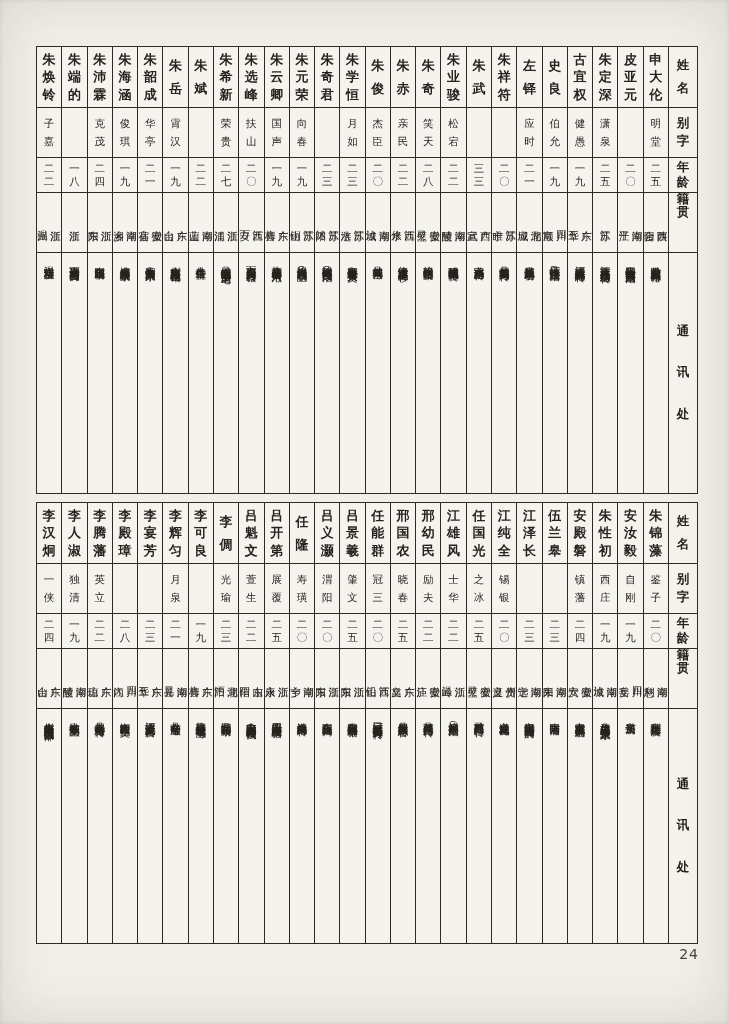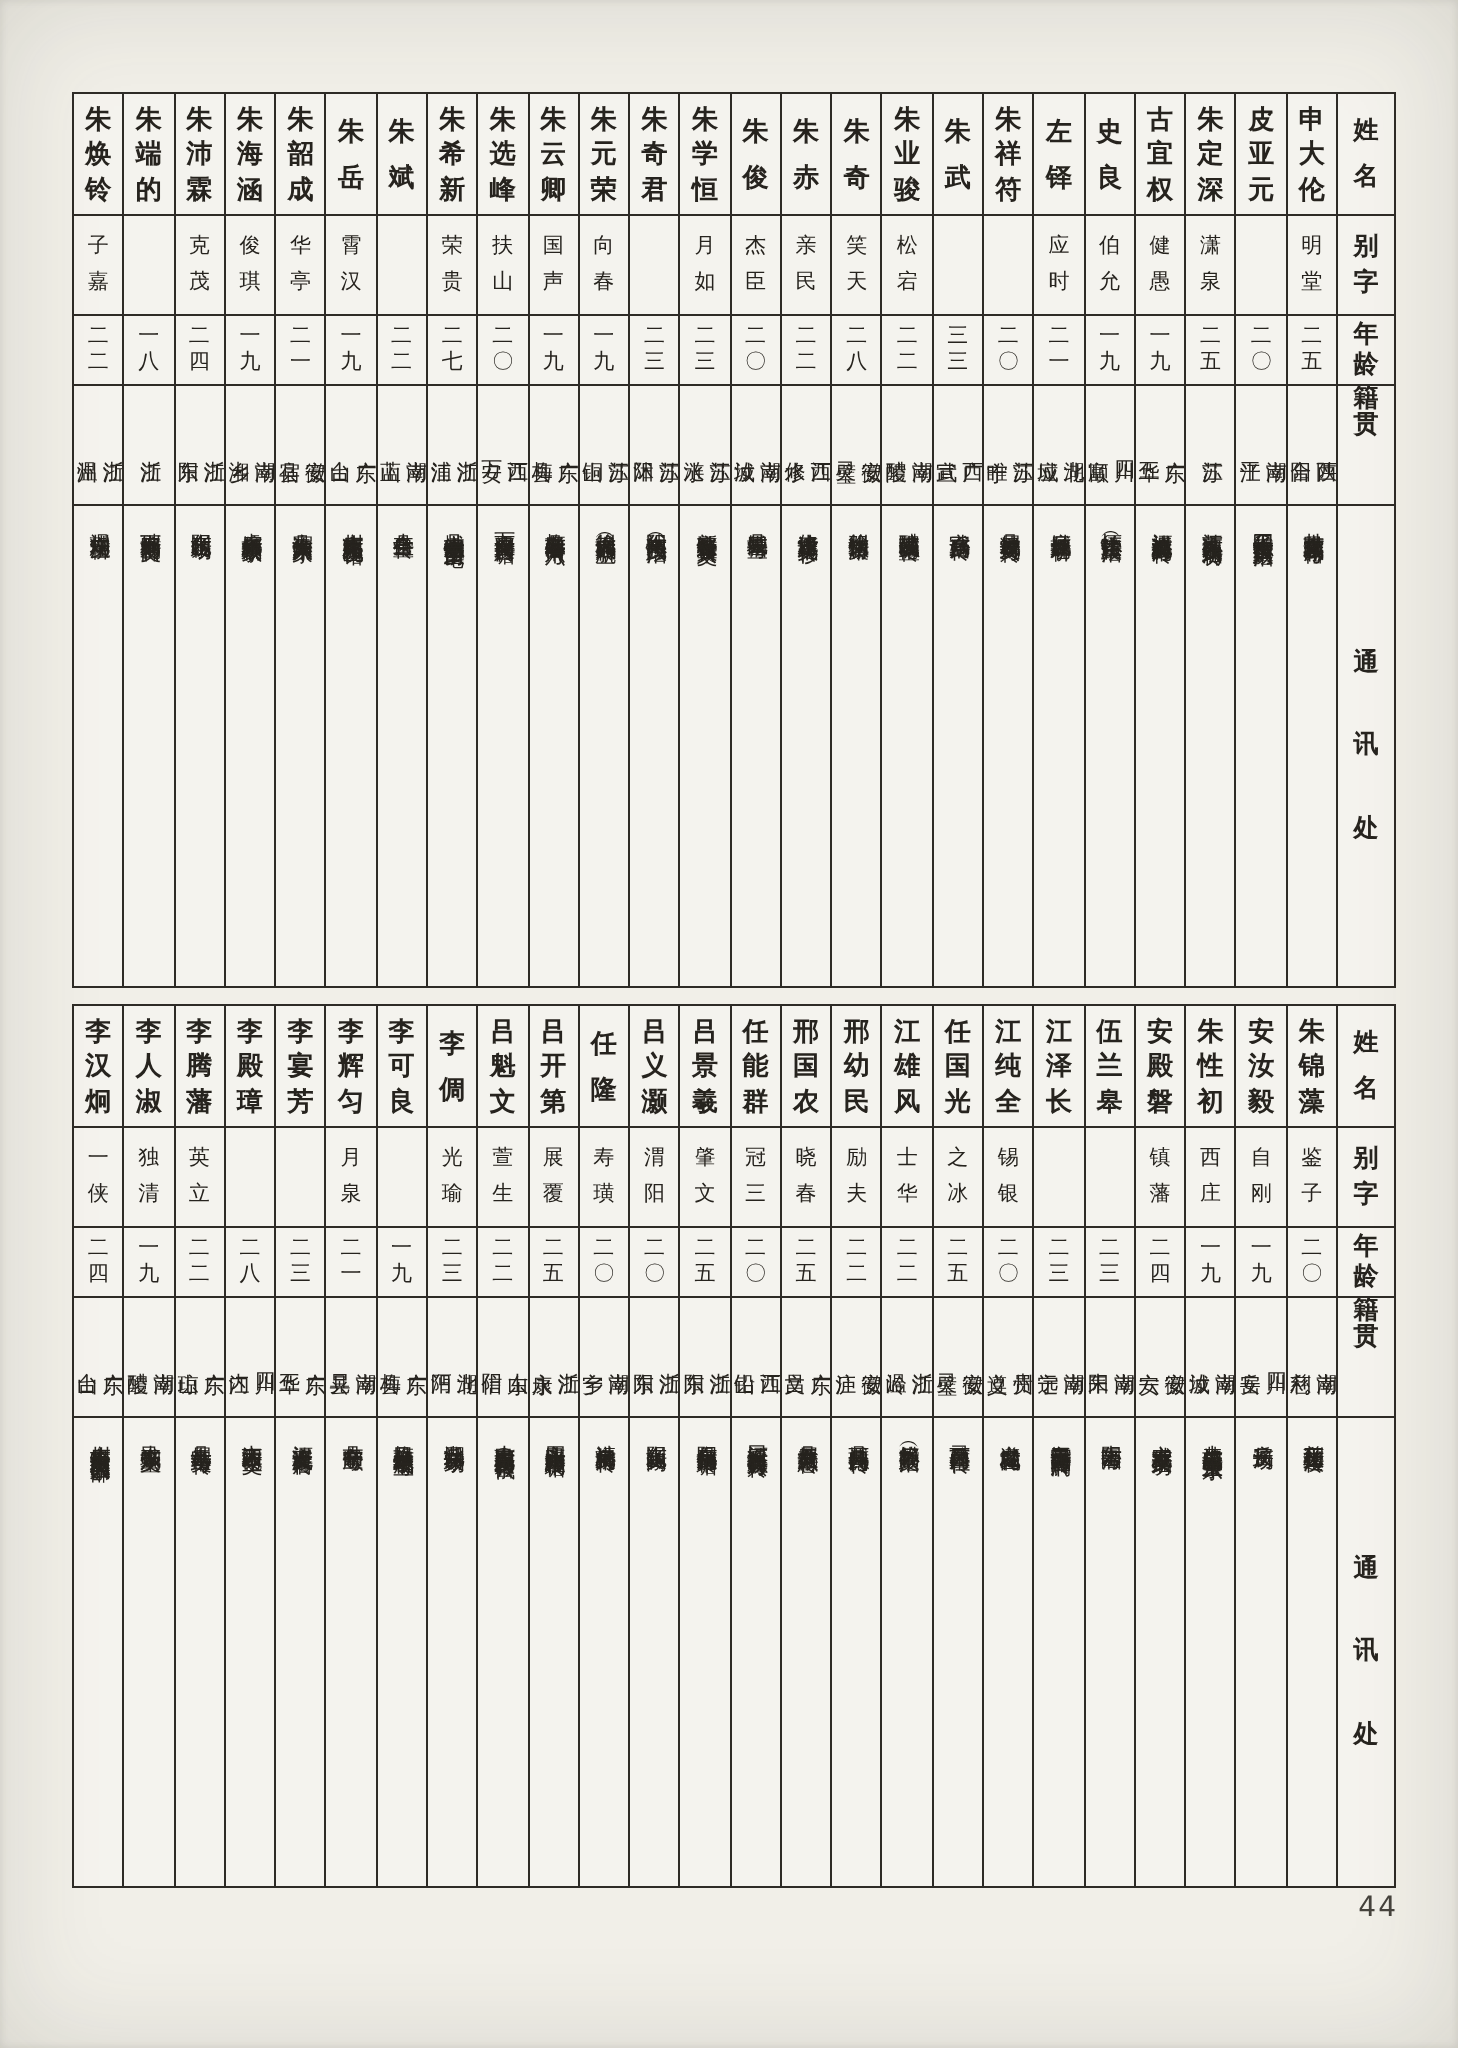--- a/index.html
+++ b/index.html
@@ -1163,14 +1163,14 @@
         </div>
         <div class="cell vert origin">
           <div class="vtext">广东
 台山</div>
         </div>
         <div class="cell vert addr">
           <div class="vtext">广州市水母湾十六号美洲同盟会俱乐部</div>
         </div>
       </div>
     </div>
-  <div class="page-number">44</div>
+  <div class="page-number">24</div>
 </div>
 
 </body></html>

